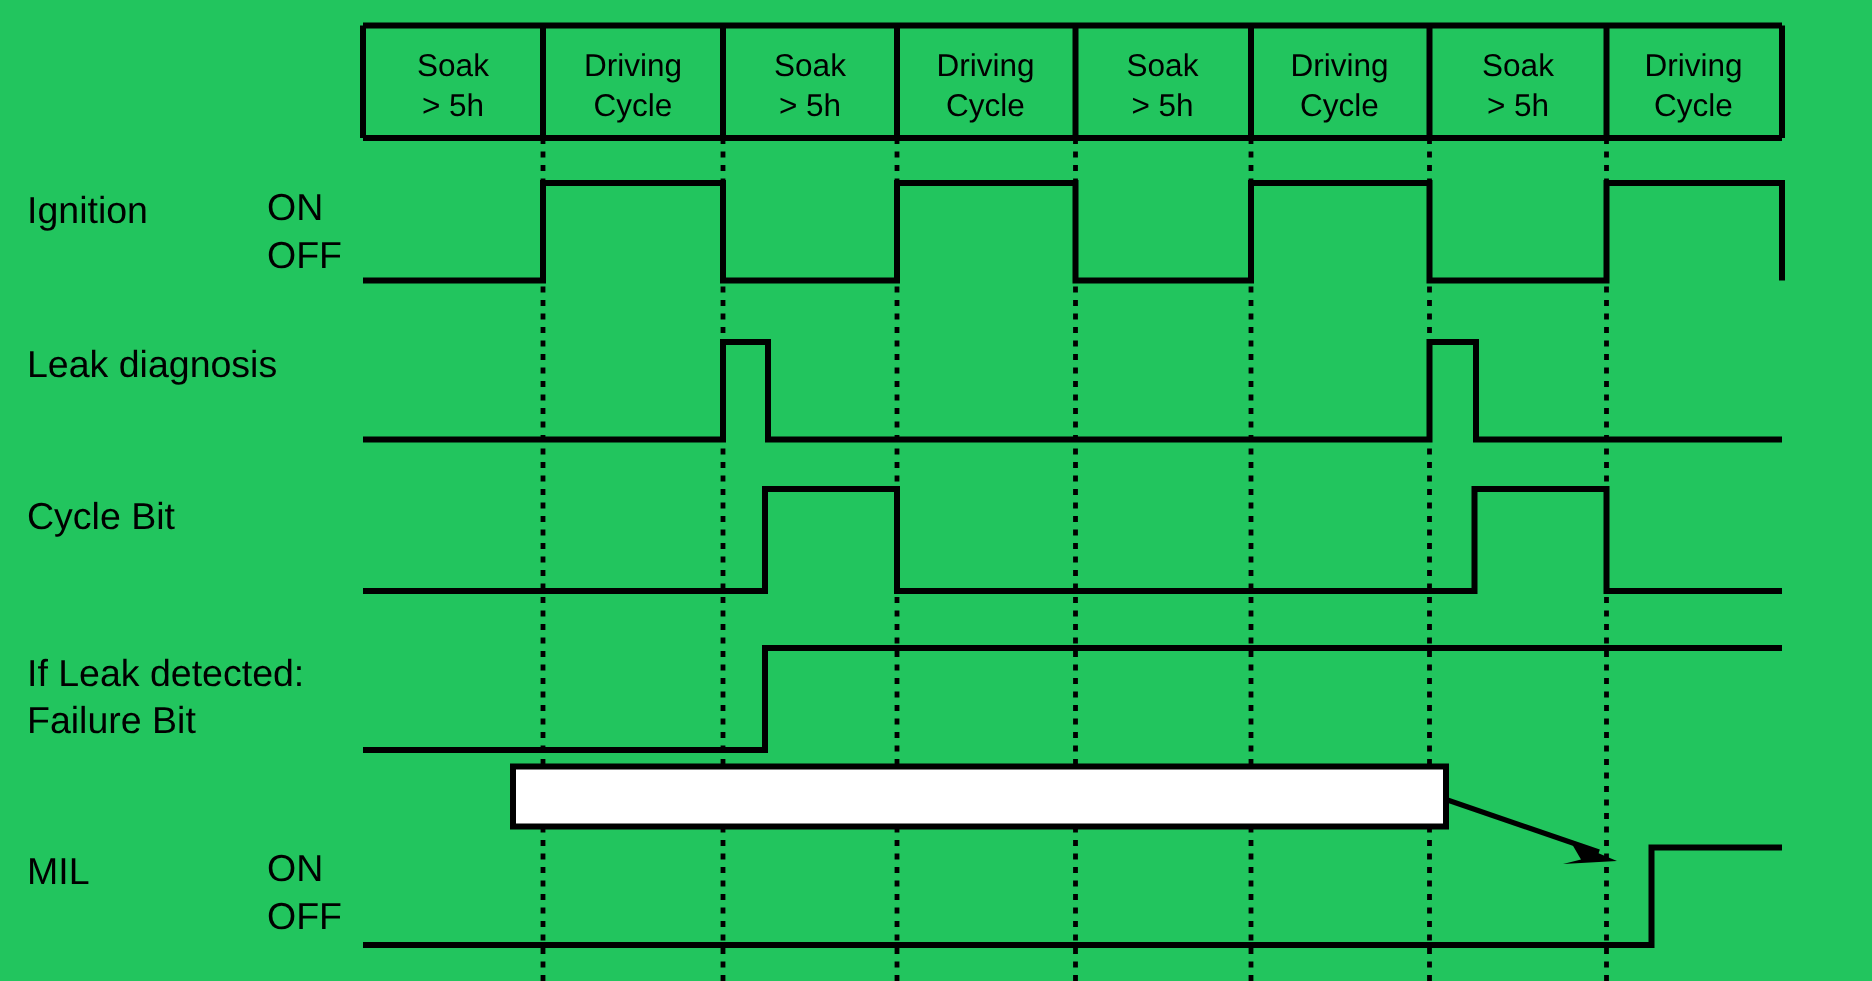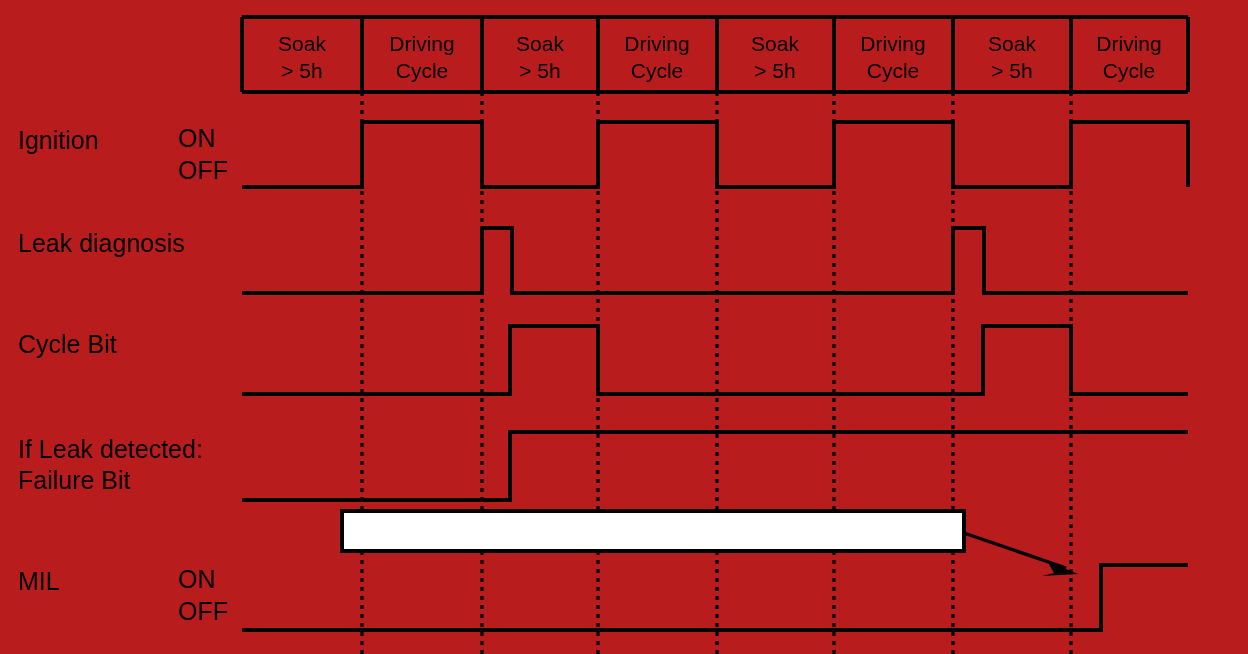--- a/index.html
+++ b/index.html
@@ -8,21 +8,21 @@
     background: #ffffff;
   }
   body {
     font-family: "Liberation Sans", sans-serif;
     color: #000000;
   }
   #diagram-root {
     position: relative;
     width: 1248px;
     height: 654px;
-    background: #b91c1c;
+    background: #22c55e;
     overflow: hidden;
   }
   #diagram-svg {
     position: absolute;
     left: 0;
     top: 0;
     width: 1248px;
     height: 654px;
     display: block;
   }

